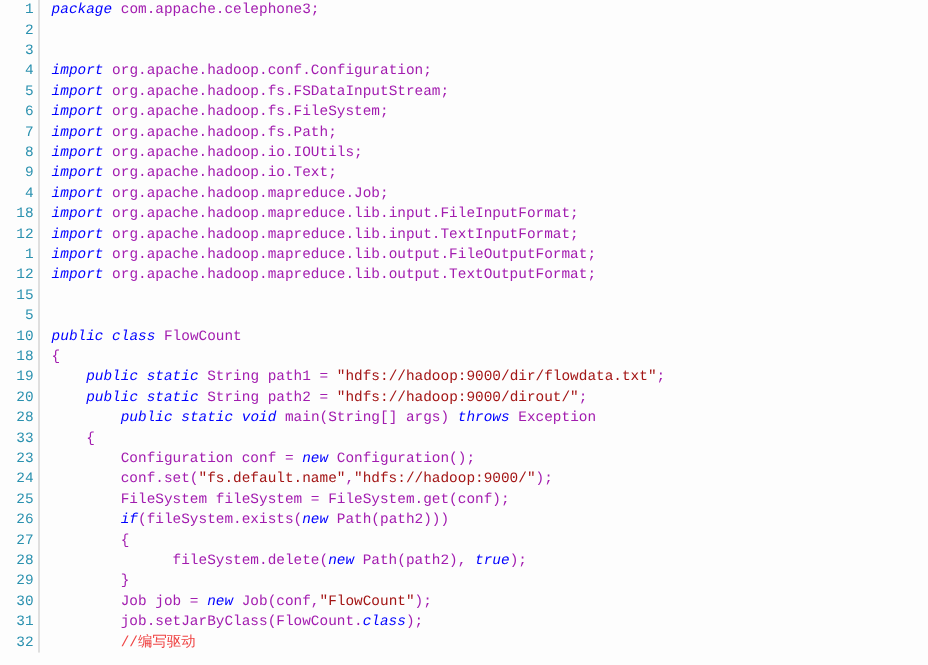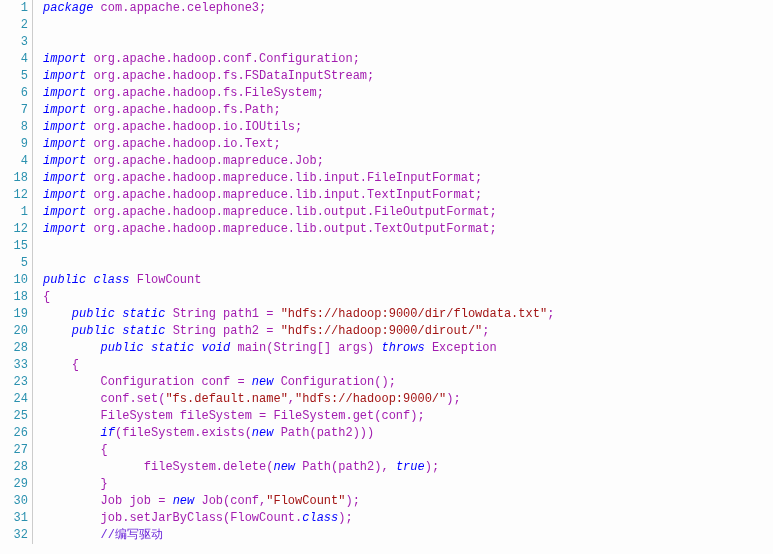--- a/index.html
+++ b/index.html
@@ -22,21 +22,21 @@
     border-right: 1px solid #ccc;
     user-select: none;
     background: #fdfdfd;
   }
   .code {
     padding-left: 10px;
     white-space: pre;
   }
   .line { height: 17px; }
   .kw { color: #0000ff; font-style: italic; }
-  .com { color: #6d28d9; margin-top: 32px; }
+  .com { color: #ef4444; margin-top: 32px; }
   .str { color: #a31515; }
   .id { color: #a21caf; font-family: Liberation Mono, monospace; }
 </style>
 </head>
 <body>
 
 <div class="code-container">
   <div class="gutter" id="gutter">
       <div class="line">1</div>
       <div class="line">2</div>

